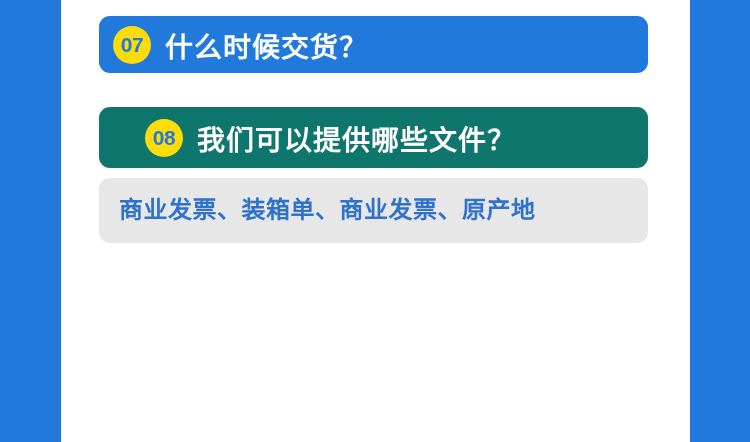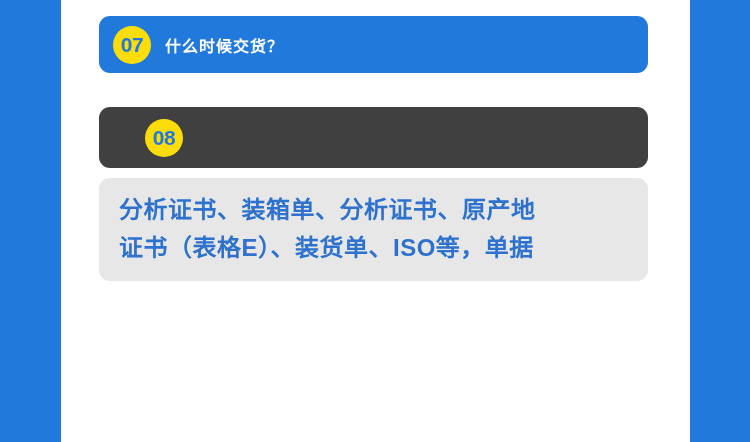--- a/index.html
+++ b/index.html
@@ -67,21 +67,21 @@
     display: flex;
     align-items: center;
     justify-content: center;
     letter-spacing: -0.5px;
     line-height: 1;
   }
 
   .qa-question {
     margin-left: 14px;
     color: #ffffff;
-    font-size: 16px;
+    font-size: 28px;
     font-weight: bold;
     letter-spacing: 1px;
     white-space: nowrap;
   }
 
   
   .qa-answer {
     background: #E7E7E7;
     border-radius: 11px;
     color: #2E72CE;
@@ -112,25 +112,25 @@
     <div class="qa-header h07" style="background: rgb(34, 121, 220);">
       <div class="badge" style="background: rgb(252, 221, 9); color: rgb(34, 121, 220);">07</div>
       <div class="qa-question" style="color: rgb(255, 255, 255);">什么时候交货？</div>
     </div>
 
     <div class="spacer-a"></div>
 
 
     <div class="spacer-b"></div>
 
-    <div class="qa-header h08" style="background: #404040; padding-left: 46px;">
+    <div class="qa-header h08" style="background: #0f766e; padding-left: 46px;">
       <div class="badge" style="background: rgb(252, 221, 9); color: rgb(34, 121, 220);">08</div>
+      <div class="qa-question" style="color: rgb(255, 255, 255);">我们可以提供哪些文件？</div>
     </div>
 
     <div class="spacer-c"></div>
 
     <div class="qa-answer" style="background: rgb(231, 231, 231); color: rgb(46, 114, 206);">
-      <span class="ans-line">分析证书、装箱单、分析证书、原产地</span>
-      <span class="ans-line">证书（表格E）、装货单、ISO等，单据</span>
+      <span class="ans-line">商业发票、装箱单、商业发票、原产地</span>
     </div>
 
   </div>
 </div>
 
 </body></html>

